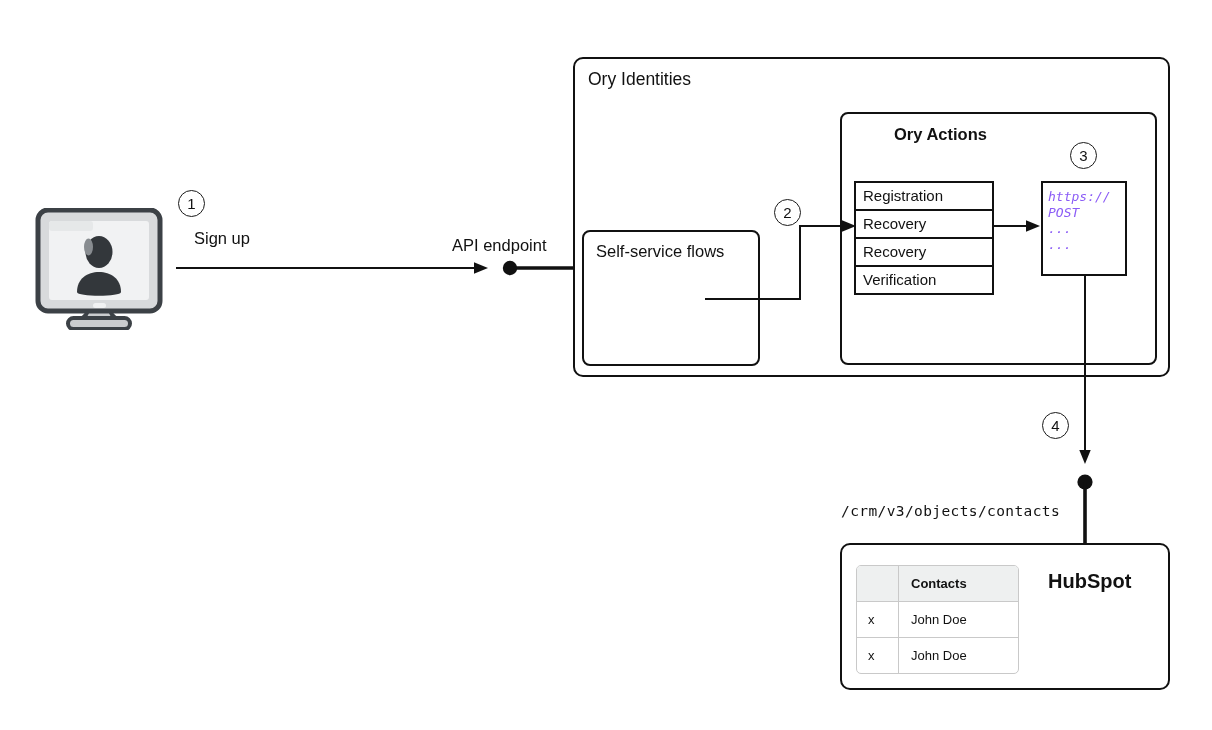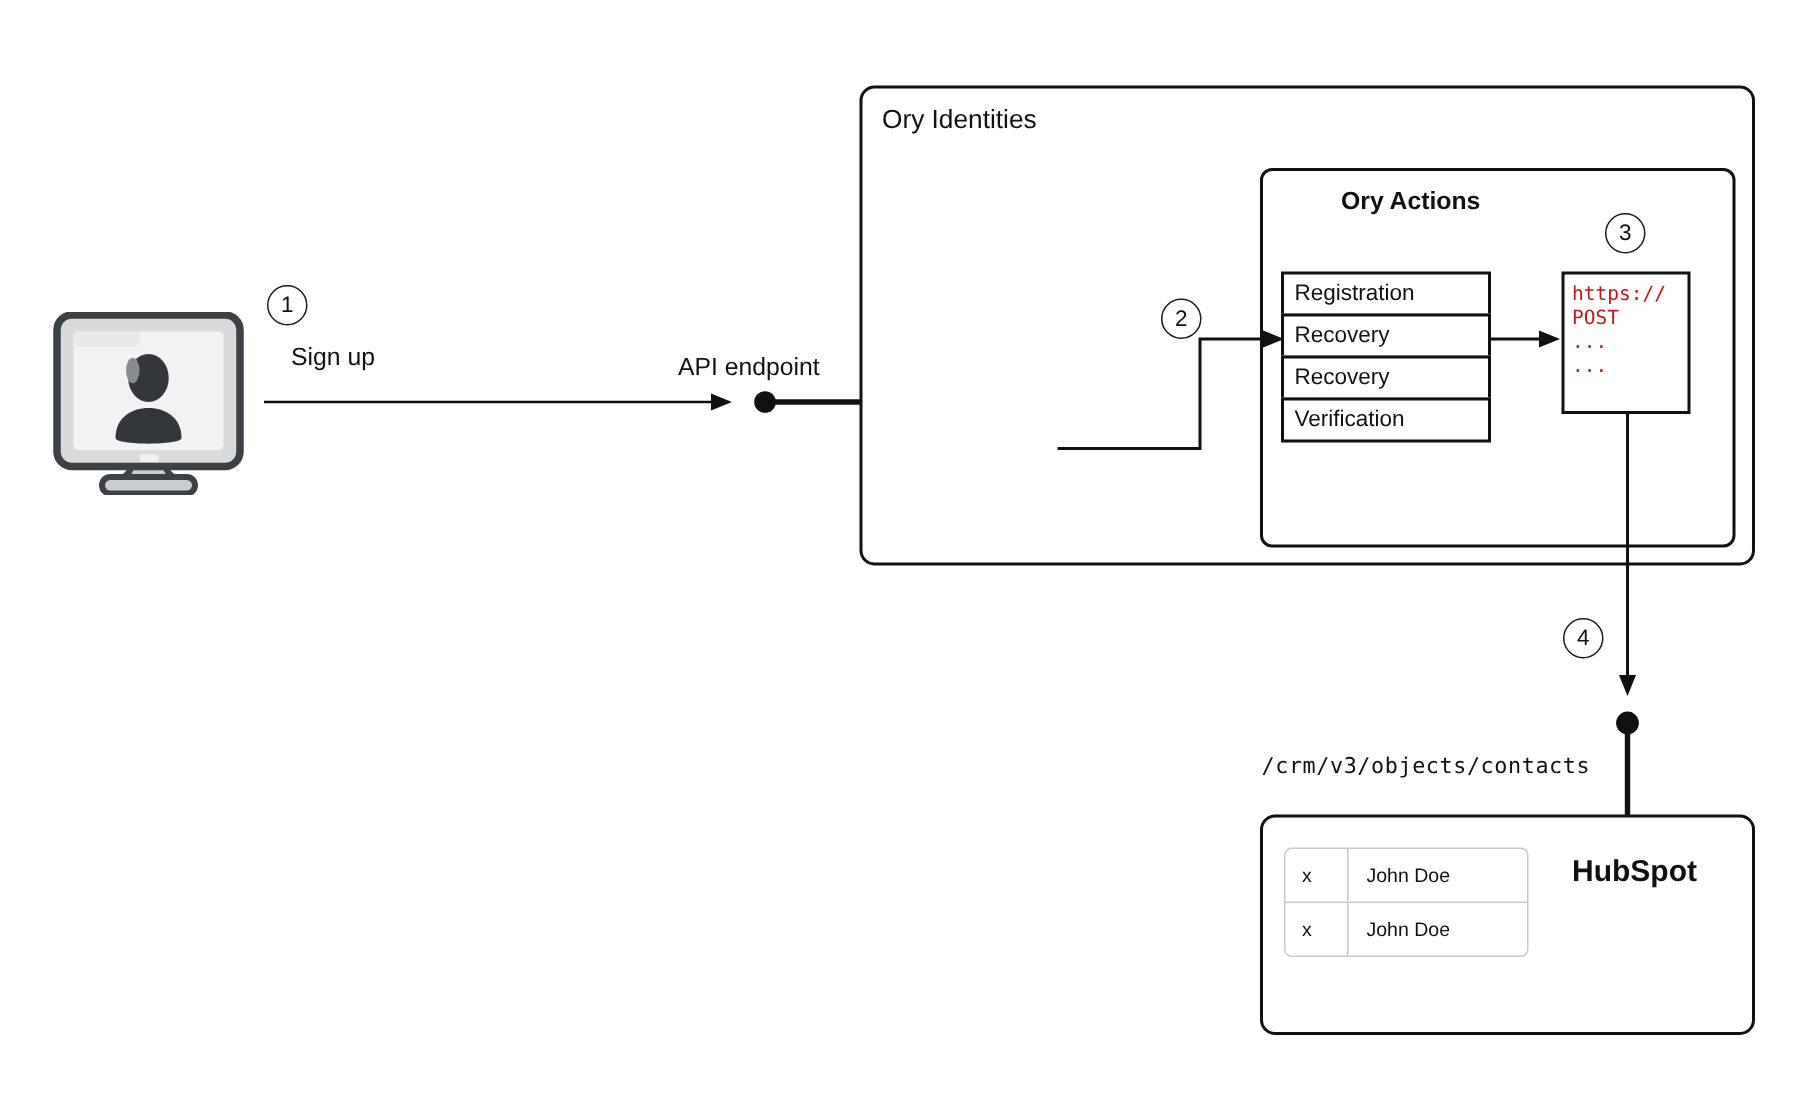--- a/index.html
+++ b/index.html
@@ -74,21 +74,21 @@
   .code-box {
     position:absolute; left:1041px; top:181px;
     width:86px; height:95px;
     box-sizing:border-box;
     border:2px solid #111111;
     background:#ffffff; z-index:3;
   }
   .code-box pre {
     margin:0; padding:6px 0 0 5px;
     font-family:"DejaVu Sans Mono","Liberation Mono",monospace;
-    font-size:13px; line-height:16px; color:#b91c1c;
+    font-size:13px; line-height:16px; color:#8b5cf6;font-style:italic;
   }
 
   
   .contacts-table {
     position:absolute; left:14px; top:20px;
     width:163px;
     box-sizing:border-box;
     border:1px solid #c9c9c9;
     border-radius:5px;
     background:#ffffff;
@@ -149,20 +149,23 @@
   </div>
 
   <div class="lbl" style="left:194px; top:229px;">Sign up</div>
   <div class="lbl" style="left:452px; top:236px; width:112px; ">API endpoint</div>
   <div class="lbl-mono" style="left:841px; top:503px;">/crm/v3/objects/contacts</div>
 
   <div class="box ory-identities">
     <div class="box-title">Ory Identities</div>
   </div>
 
+  <div class="box self-service">
+    <div class="box-title">Self-service flows</div>
+  </div>
 
   <div class="box ory-actions">
     <div class="box-title">Ory Actions</div>
   </div>
 
   <div class="flow-menu">
     <div class="flow-row">Registration</div>
     <div class="flow-row">Recovery</div>
     <div class="flow-row">Recovery</div>
     <div class="flow-row">Verification</div>
@@ -171,20 +174,24 @@
   <div class="code-box">
     <pre>https://
 POST
 ...
 ...</pre>
   </div>
 
   <div class="box hubspot">
     <div class="box-title">HubSpot</div>
     <div class="contacts-table">
+      <div class="ct-row header">
+        <div class="ct-c1"></div>
+        <div class="ct-c2">Contacts</div>
+      </div>
       <div class="ct-row">
         <div class="ct-c1">x</div>
         <div class="ct-c2">John Doe</div>
       </div>
       <div class="ct-row">
         <div class="ct-c1">x</div>
         <div class="ct-c2">John Doe</div>
       </div>
     </div>
   </div>

